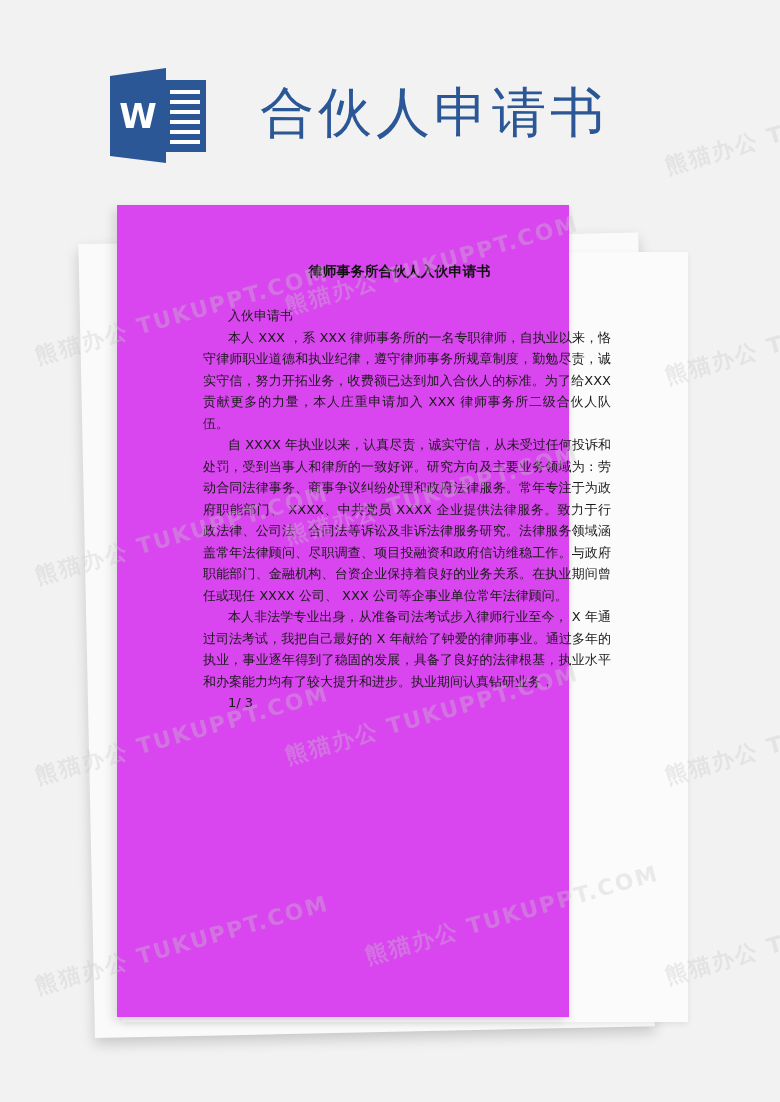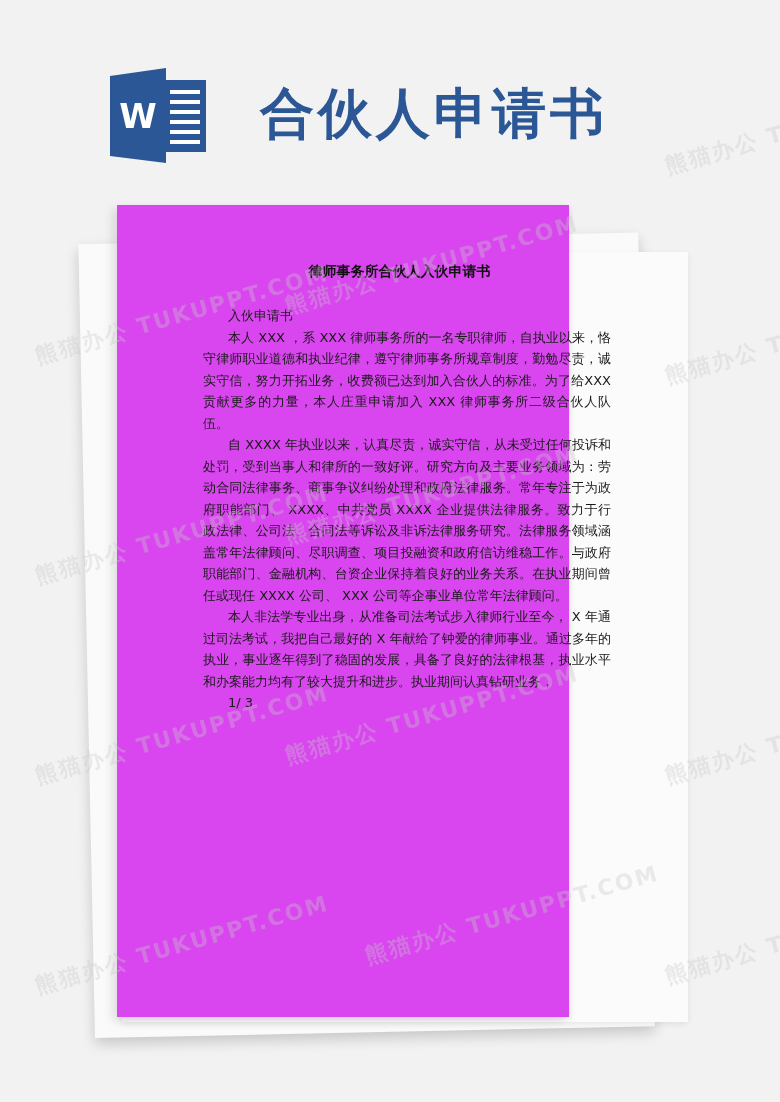--- a/index.html
+++ b/index.html
@@ -7,21 +7,21 @@
     width: 780px; height: 1102px; overflow: hidden;
     background: #f2f2f2;
     font-family: "DejaVu Sans", "Liberation Sans", sans-serif;
     position: relative;
   }
   .header { position: absolute; left: 0; top: 0; width: 780px; height: 190px; }
   .word-icon { position: absolute; left: 110px; top: 68px; width: 100px; height: 95px; }
   .banner-title {
     position: absolute; left: 260px; top: 78px;
     font-family: "DejaVu Serif", "Liberation Serif", serif;
-    font-size: 54px; font-weight: bold; letter-spacing: 4px;
+    font-size: 54px; font-weight: normal; letter-spacing: 4px;
     color: #2b5797; line-height: 70px;
   }
   .page-back {
     position: absolute; left: 95px; top: 244px; width: 560px; height: 794px;
     background: #fafafa;
     box-shadow: 0 6px 14px rgba(0,0,0,0.18);
     transform: rotate(-1.2deg);
     transform-origin: left bottom;
   }
   .page-mid {

